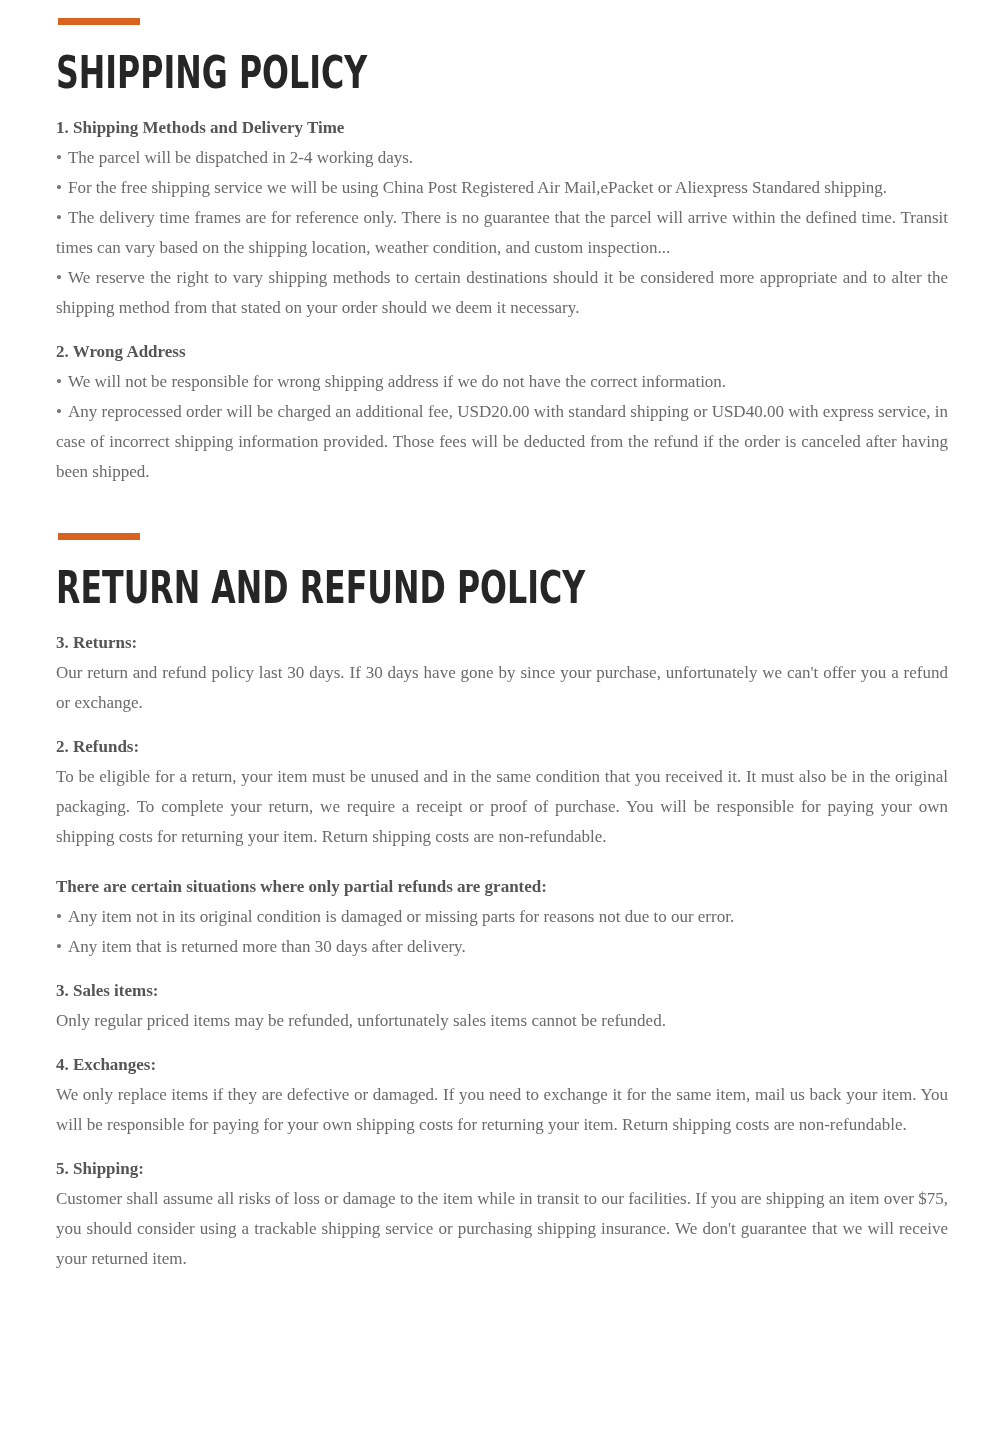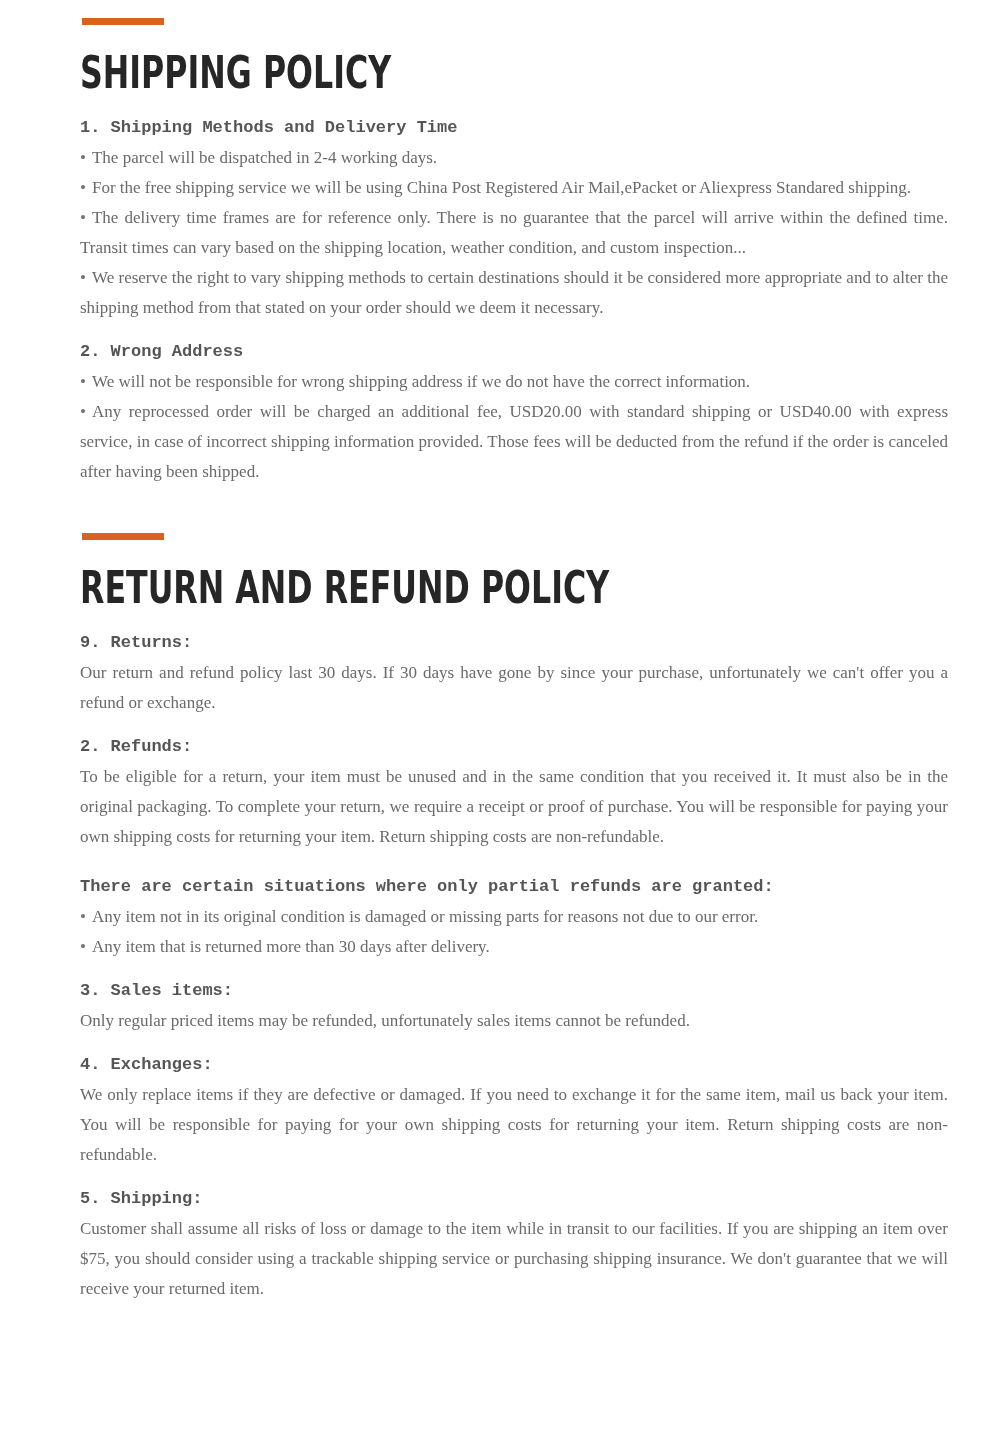--- a/index.html
+++ b/index.html
@@ -1,33 +1,33 @@
 <!DOCTYPE html>
 <html><head>
   <meta charset="utf-8">
   <style>
     html, body { margin: 0; padding: 0; background: #ffffff; }
     body { width: 1000px; min-height: 1429px; position: relative; }
-    .page { padding: 18px 52px 0 80px; }
+    .page { padding: 18px 52px 0 56px; }
     .section { margin: 0; }
     .accent-bar { width: 82px; height: 7px; background: #d9621e; margin-left: 2px; }
     .section-title {
       font-family: "DejaVu Sans", sans-serif;
       font-weight: bold;
       font-size: 44px;
       line-height: 52px;
       color: #262626;
       margin: 22px 0 14px 0;
       transform: scaleX(0.72);
       transform-origin: left center;
       white-space: nowrap;
       letter-spacing: 0px;
     }
     .sub-heading {
-      font-family: Liberation Mono, monospace;
+      font-family: Liberation Serif, serif;
       font-weight: bold;
       font-size: 17px;
       line-height: 30px;
       color: #555555;
       margin: 0;
     }
     .para {
       font-family: Liberation Serif, serif;
       font-size: 17px;
       line-height: 30px;
@@ -62,21 +62,21 @@
       <p class="para bullet">We will not be responsible for wrong shipping address if we do not have the correct information.</p>
       <p class="para bullet">Any reprocessed order will be charged an additional fee, USD20.00 with standard shipping or USD40.00 with express service, in case of incorrect shipping information provided. Those fees will be deducted from the refund if the order is canceled after having been shipped.</p>
     </div>
   </section>
 
   <section class="section" style="margin-top:46px;">
     <div class="accent-bar"></div>
     <h1 class="section-title">RETURN AND REFUND POLICY</h1>
 
     <div class="block">
-      <p class="sub-heading">9. Returns:</p>
+      <p class="sub-heading">3. Returns:</p>
       <p class="para">Our return and refund policy last 30 days. If 30 days have gone by since your purchase, unfortunately we can't offer you a refund or exchange.</p>
     </div>
 
     <div class="block">
       <p class="sub-heading">2. Refunds:</p>
       <p class="para">To be eligible for a return, your item must be unused and in the same condition that you received it. It must also be in the original packaging. To complete your return, we require a receipt or proof of purchase.  You will be responsible for paying your own shipping costs for returning your item. Return shipping costs are non-refundable.</p>
     </div>
 
     <div class="block block-gap">
       <p class="sub-heading">There are certain situations where only partial refunds are granted:</p>

